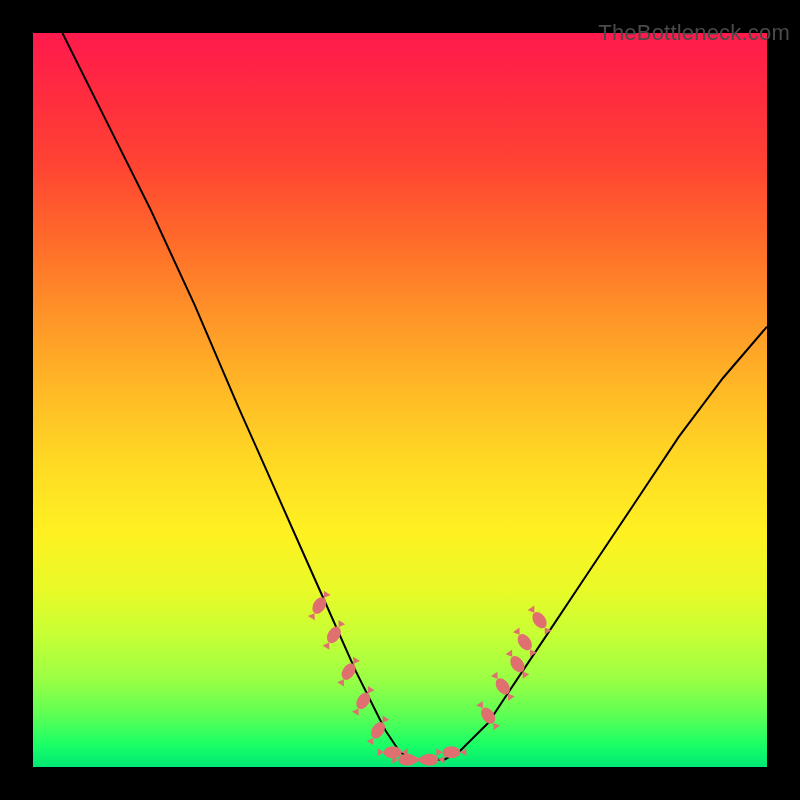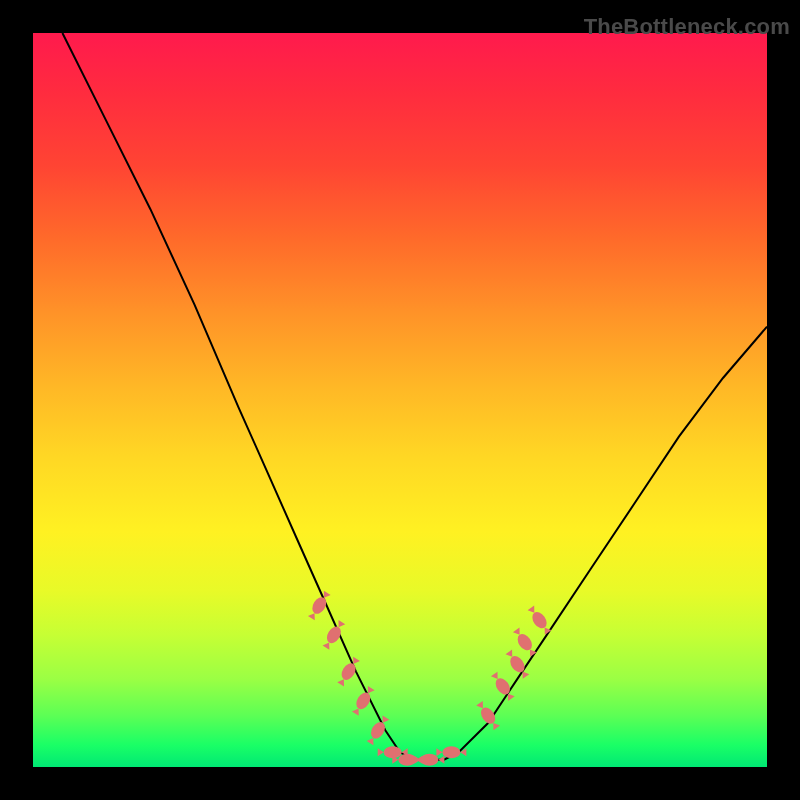--- a/index.html
+++ b/index.html
@@ -38,25 +38,25 @@
       #e8fa28 76%,
       #c6ff34 82%,
       #9bff44 88%,
       #5cff55 93%,
       #1aff66 97%,
       #00e874 100%
     );
   }
   .watermark {
     position: absolute;
-    top: 14px;
+    top: 20px;
     right: 10px;
     color: #4a4a4a;
     font-size: 22px;
-    font-weight: 700;
+    font-weight: 400;
     letter-spacing: 0.2px;
   }
   svg.overlay {
     position: absolute;
     left: 33px;
     top: 33px;
     width: 734px;
     height: 734px;
     overflow: visible;
   }

